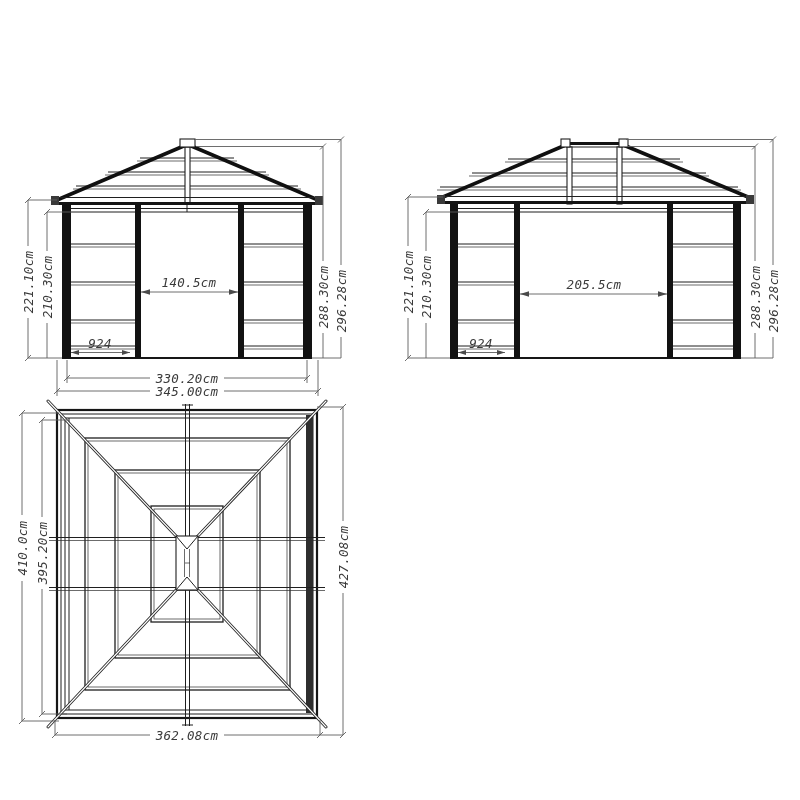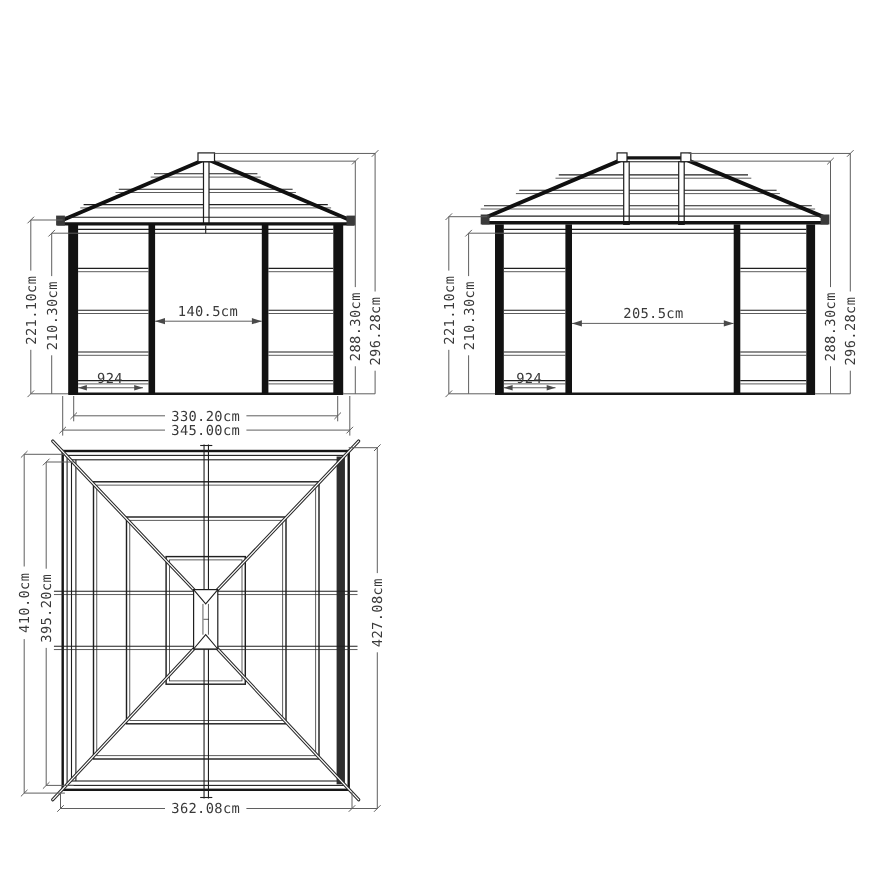--- a/index.html
+++ b/index.html
@@ -1,16 +1,16 @@
 <!DOCTYPE html>
 <html><head>
 <meta charset="utf-8">
 <style>
   html,body{margin:0;padding:0;background:#ffffff;}
-  .canvas{width:800px;height:800px;position:relative;background:#ffffff;overflow:hidden;}
+  .canvas{width:800px;height:800px;position:relative;background:#ffffff;overflow:hidden;font-style:italic;}
   svg{display:block;}
   .s    {stroke:#1f1f1f;stroke-width:1;fill:none;}
   .s07  {stroke:#2c2c2c;stroke-width:0.7;fill:none;}
   .s12  {stroke:#1f1f1f;stroke-width:1.3;fill:none;}
   .s2   {stroke:#161616;stroke-width:2.2;fill:none;}
   .s3   {stroke:#141414;stroke-width:3;fill:none;}
   .slope{stroke:#101010;stroke-width:3.6;fill:none;stroke-linecap:round;}
   .post {fill:#121212;stroke:none;}
   .cap  {fill:#3a3a3a;stroke:none;}
   .wbox {fill:#ffffff;stroke:#1f1f1f;stroke-width:1.1;}

